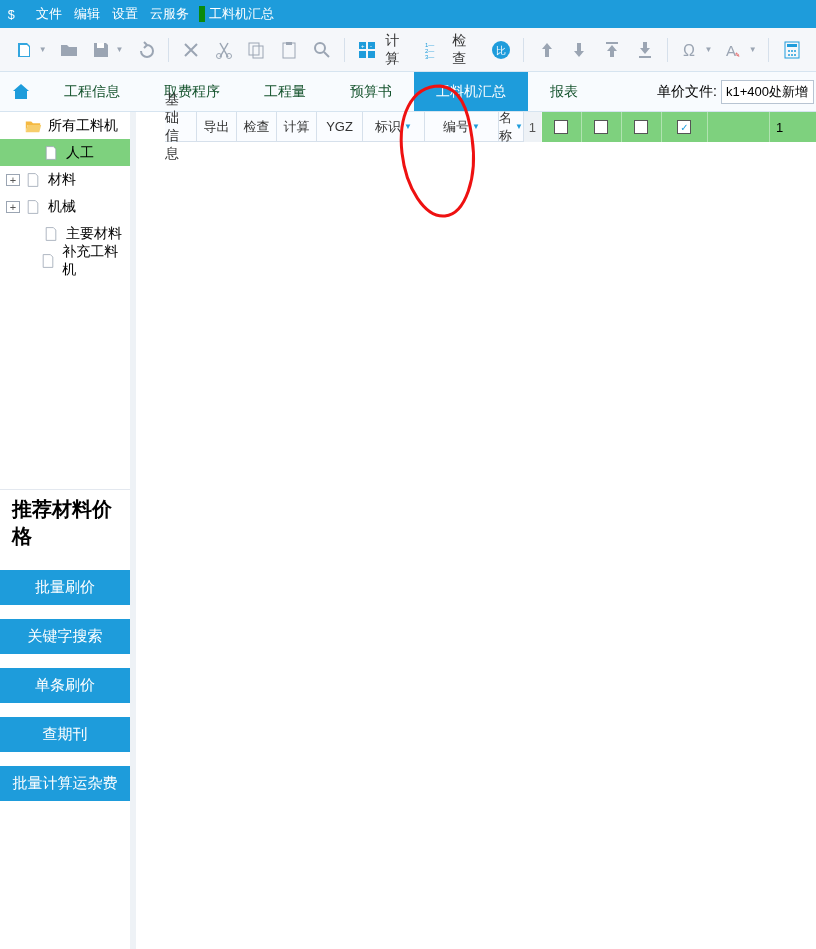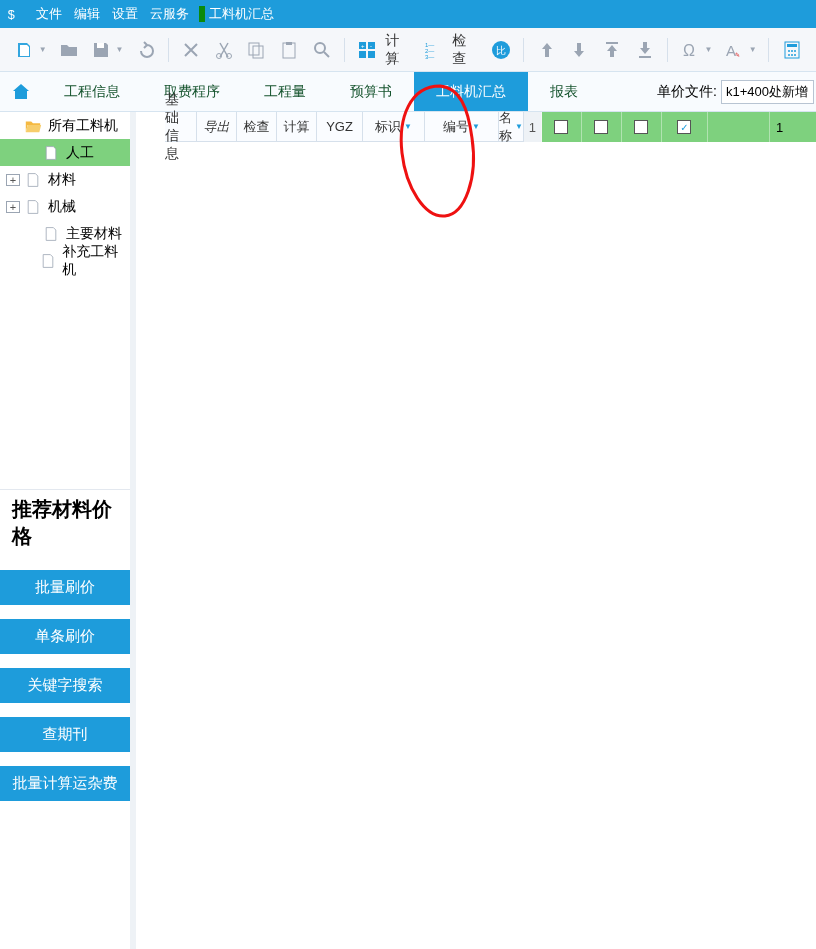--- a/index.html
+++ b/index.html
@@ -40,21 +40,21 @@
     .panel-gap { height: 215px; }
     .panel-title { font-size: 20px; font-weight: bold; padding: 6px 12px 12px; border-top: 1px solid #e3e8ef; }
     .panel-buttons { display: flex; flex-direction: column; align-items: center; gap: 14px; padding: 8px 0; }
     .panel-btn { background: #1e9cdb; color: #fff; font-size: 15px; padding: 8px 0; width: 130px; text-align: center; cursor: pointer; }
 
     .content { flex: 1; display: flex; flex-direction: row; margin-left: 29px; }
     .grid-header-top { height: 30px; border-bottom: 1px solid #d6e0eb; display: flex; align-items: center; justify-content: center; font-size: 14px; color: #333; background: #fafcff; }
     .grid-header { display: flex; height: 30px; background: #fafcff; border-bottom: 1px solid #d6e0eb; font-size: 13px; color: #333; }
     .gh-cell { border-right: 1px solid #d6e0eb; display: flex; align-items: center; justify-content: center; position: relative; }
     .gh-rownum { width: 18px; }
-    .gh-export { width: 40px; font-style: italic; }
+    .gh-export { width: 40px; }
     .gh-check { width: 40px; }
     .gh-calc { width: 40px; }
     .gh-ygz { width: 46px; }
     .gh-mark { width: 62px; }
     .gh-code { width: 74px; }
     .gh-name { flex: 1; }
     .gh-drop { font-size: 8px; color: #1e9cdb; margin-left: 3px; }
 
     .grid-row { display: flex; height: 30px; background: #7ed17e; font-size: 13px; }
     .gr-cell { border-right: 1px solid rgba(255,255,255,0.4); display: flex; align-items: center; justify-content: center; }
@@ -301,22 +301,22 @@
               <path fill="#fff" stroke="#9ba5b3" d="M4 2h9l3 3v13H4z"></path>
             </svg>
           </span>
         <span>补充工料机</span>
       </div>
     </div>
     <div class="panel-gap"></div>
     <div class="panel-title">推荐材料价格</div>
     <div class="panel-buttons">
       <div class="panel-btn">批量刷价</div>
+      <div class="panel-btn">关键字搜索</div>
       <div class="panel-btn">单条刷价</div>
-      <div class="panel-btn">关键字搜索</div>
       <div class="panel-btn">查期刊</div>
       <div class="panel-btn">批量计算运杂费</div>
     </div>
   </div>
 
   <div class="content">
     <div class="grid-header-top">基础信息</div>
     <div class="grid-header">
       <div class="gh-cell gh-rownum"></div>
       <div class="gh-cell gh-export">导出</div>

